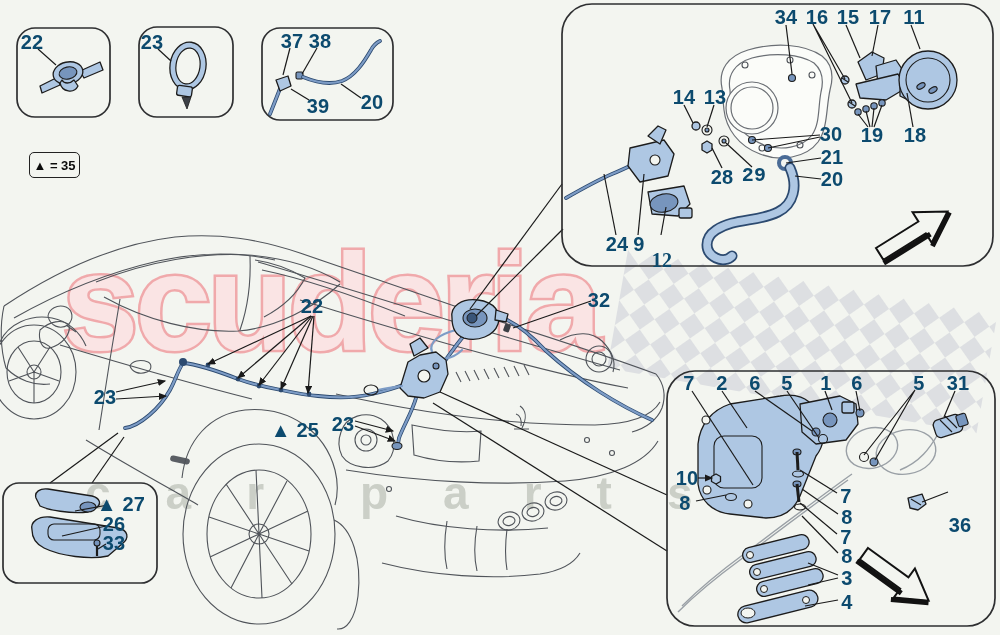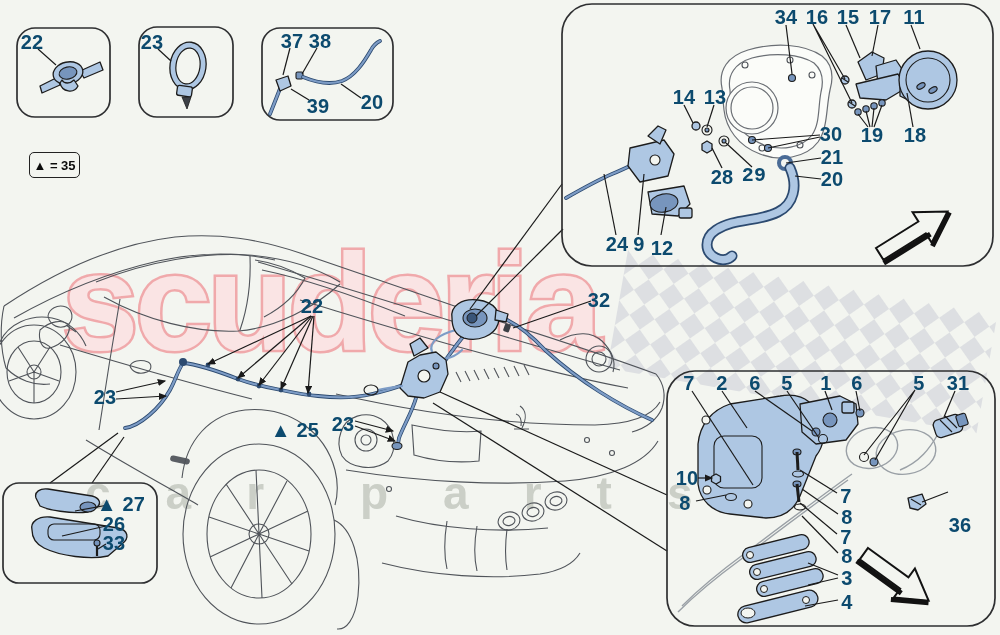--- a/index.html
+++ b/index.html
@@ -402,21 +402,21 @@
       <div class="callout" style="left: 715px; top: 97px;">13</div>
       <div class="callout" style="left: 831px; top: 134px;">30</div>
       <div class="callout" style="left: 832px; top: 157px;">21</div>
       <div class="callout" style="left: 832px; top: 179px;">20</div>
       <div class="callout" style="left: 722px; top: 177px;">28</div>
       <div class="callout" style="left: 754px; top: 176px; font-family: Liberation Mono, monospace;">29</div>
       <div class="callout" style="left: 872px; top: 135px;">19</div>
       <div class="callout" style="left: 915px; top: 135px;">18</div>
       <div class="callout" style="left: 617px; top: 244px;">24</div>
       <div class="callout" style="left: 639px; top: 244px;">9</div>
-      <div class="callout" style="left: 662px; top: 248px;">12</div>
+      <div class="callout" style="left: 662px; top: 260px; font-family: Liberation Serif, serif;">12</div>
       <div class="callout" style="left: 312px; top: 306px;">22</div>
       <div class="callout" style="left: 105px; top: 397px;">23</div>
       <div class="callout" style="left: 295px; top: 430px;">▲ 25</div>
       <div class="callout" style="left: 343px; top: 424px;">23</div>
       <div class="callout" style="left: 599px; top: 300px;">32</div>
       <div class="callout" style="left: 121px; top: 504px;">▲ 27</div>
       <div class="callout" style="left: 114px; top: 524px;">26</div>
       <div class="callout" style="left: 114px; top: 543px;">33</div>
       <div class="callout" style="left: 689px; top: 383px;">7</div>
       <div class="callout" style="left: 722px; top: 383px;">2</div>

